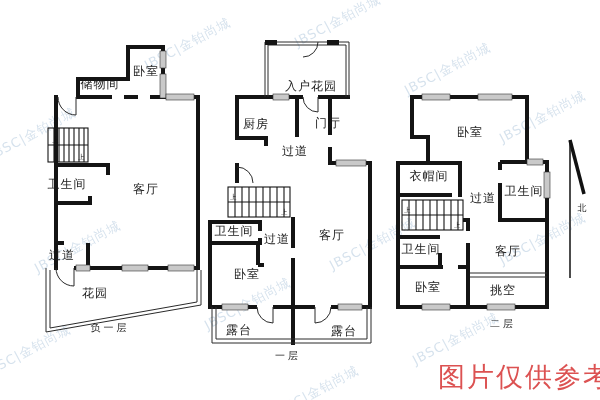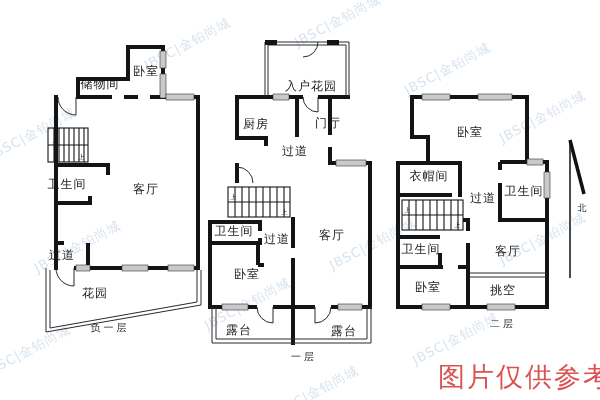--- a/index.html
+++ b/index.html
@@ -156,21 +156,21 @@
   <span class="rl" style="left:311px;top:70px;margin-top:16px;">入户花园</span>
   <span class="rl" style="left:256px;top:124px;">厨房</span>
   <span class="rl" style="left:310px;top:123px;padding-left:36px;">门厅</span>
   <span class="rl" style="left:295px;top:151px;">过道</span>
   <span class="rl" style="left:234px;top:231px;">卫生间</span>
   <span class="rl" style="left:277px;top:239px;">过道</span>
   <span class="rl" style="left:332px;top:235px;">客厅</span>
   <span class="rl" style="left:247px;top:274px;">卧室</span>
   <span class="rl" style="left:239px;top:330px;">露台</span>
   <span class="rl" style="left:344px;top:331px;">露台</span>
-  <span class="rl fl" style="left:304px;top:357px;">一层</span>
+  <span class="rl fl" style="left:288px;top:357px;font-family:Liberation Mono, monospace;">一层</span>
 
   <span class="rl" style="left:470px;top:132px;">卧室</span>
   <span class="rl" style="left:429px;top:176px;">衣帽间</span>
   <span class="rl" style="left:483px;top:198px;">过道</span>
   <span class="rl" style="left:524px;top:191px;">卫生间</span>
   <span class="rl" style="left:421px;top:249px;">卫生间</span>
   <span class="rl" style="left:508px;top:251px;">客厅</span>
   <span class="rl" style="left:428px;top:287px;">卧室</span>
   <span class="rl" style="left:503px;top:290px;">挑空</span>
   <span class="rl fl" style="left:459px;top:324px;margin-left:44px;">二层</span>

